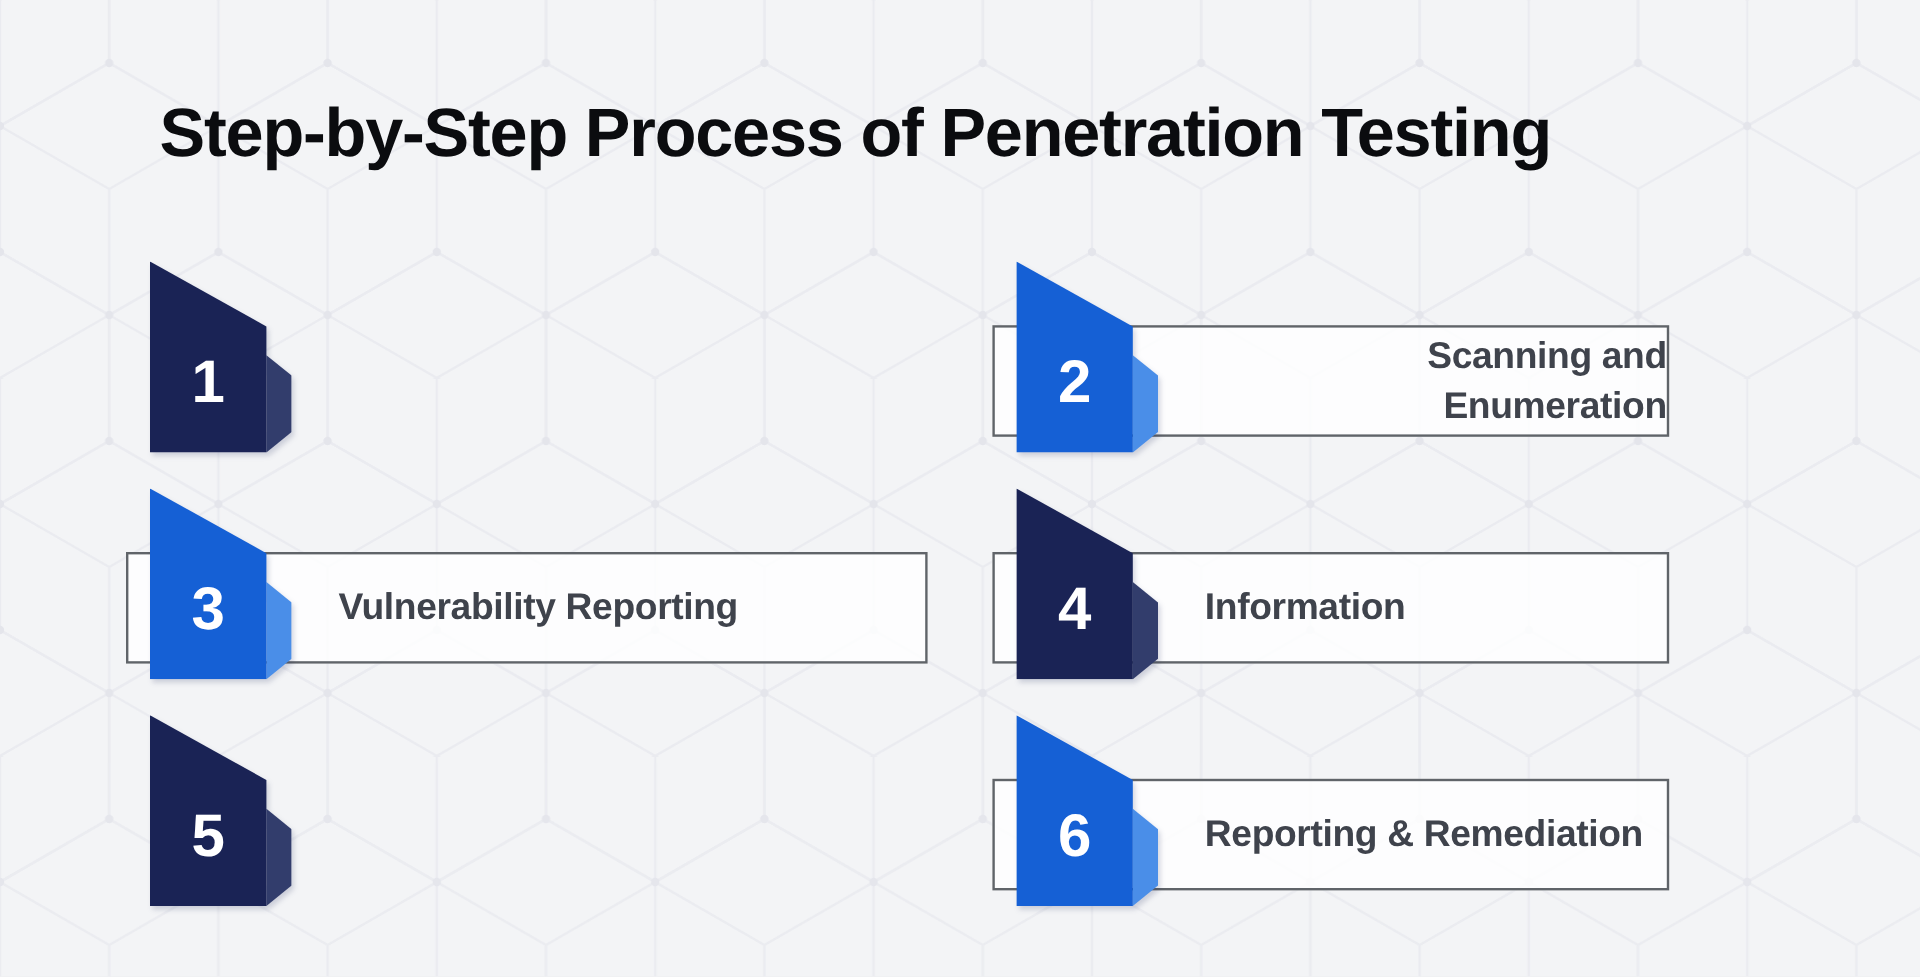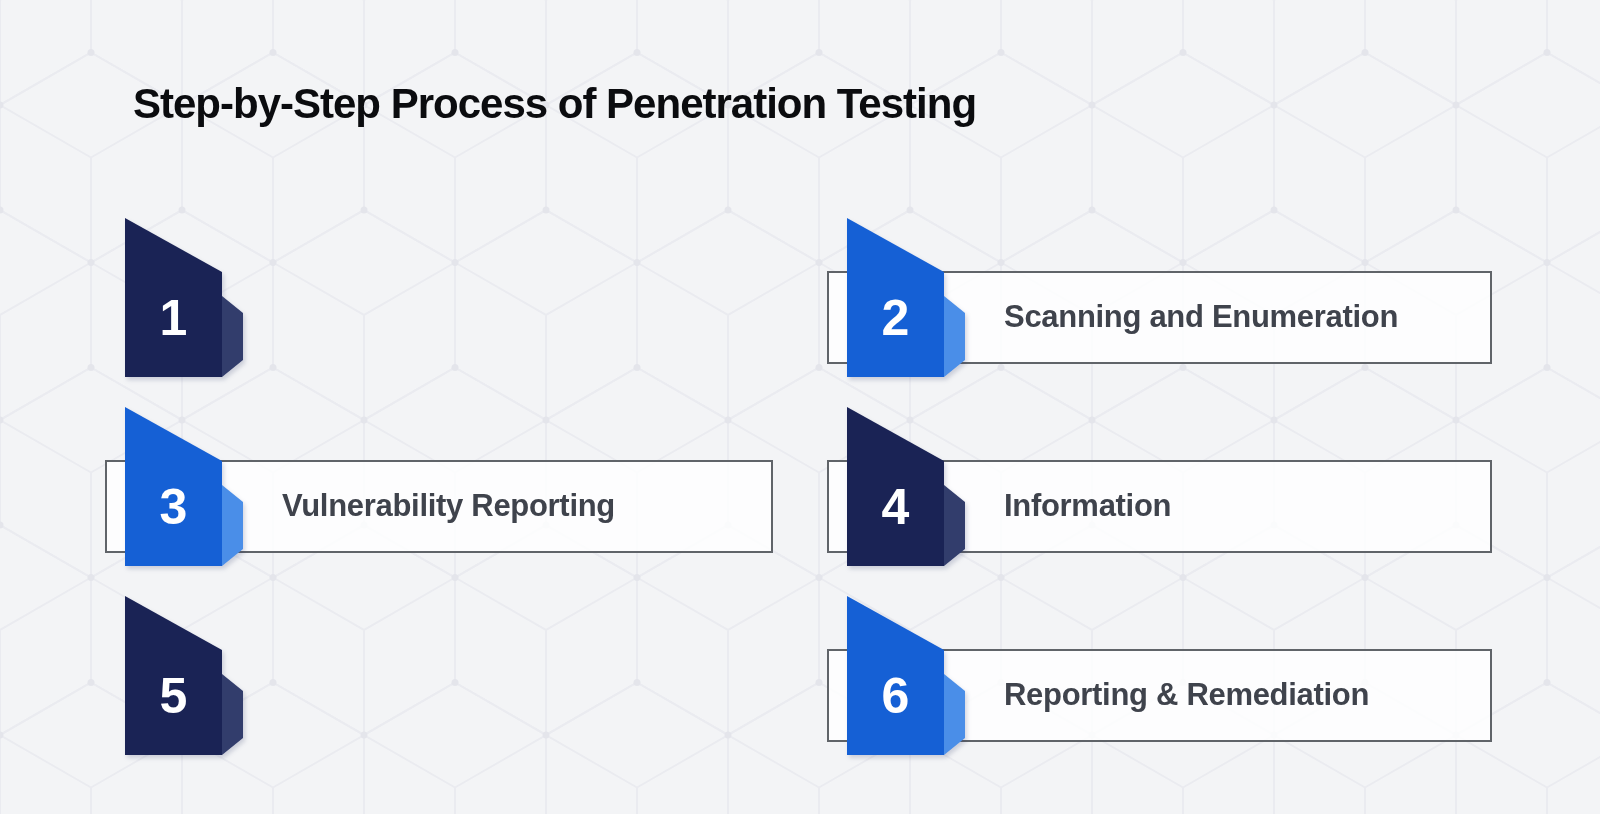--- a/index.html
+++ b/index.html
@@ -19,21 +19,21 @@
     inset: 0;
     width: 100%;
     height: 100%;
     opacity: 0.85;
   }
   .page-title {
     position: absolute;
     left: 133px;
     top: 80px;
     margin: 0;
-    font-size: 42px;
+    font-size: 57px;
     line-height: 1.12;
     font-weight: bold;
     letter-spacing: -1px;
     color: var(--title-text, #0b0c0f);
     white-space: nowrap;
   }
   .steps { position: absolute; inset: 0; }
   .step { position: absolute; width: 670px; height: 159px; }
   .c1 { left: 105px; }
   .c2 { left: 827px; }
@@ -46,21 +46,21 @@
     left: 0;
     top: 53px;
     width: 668px;
     height: 93px;
     box-sizing: border-box;
     border: 2px solid var(--box-border, #606469);
     background: var(--box-fill, rgba(255,255,255,0.82));
     display: flex;
     align-items: center;
   }
-  .c2 .step-box { width: 665px; }
+  .c2 .step-box { width: 564px; text-align: right; }
 
   .step-label {
     margin-left: 175px;
     max-width: 450px;
     font-size: 31px;
     font-weight: bold;
     line-height: 1.3;
     letter-spacing: -0.3px;
     color: var(--label-text, #3f434c);
   }

